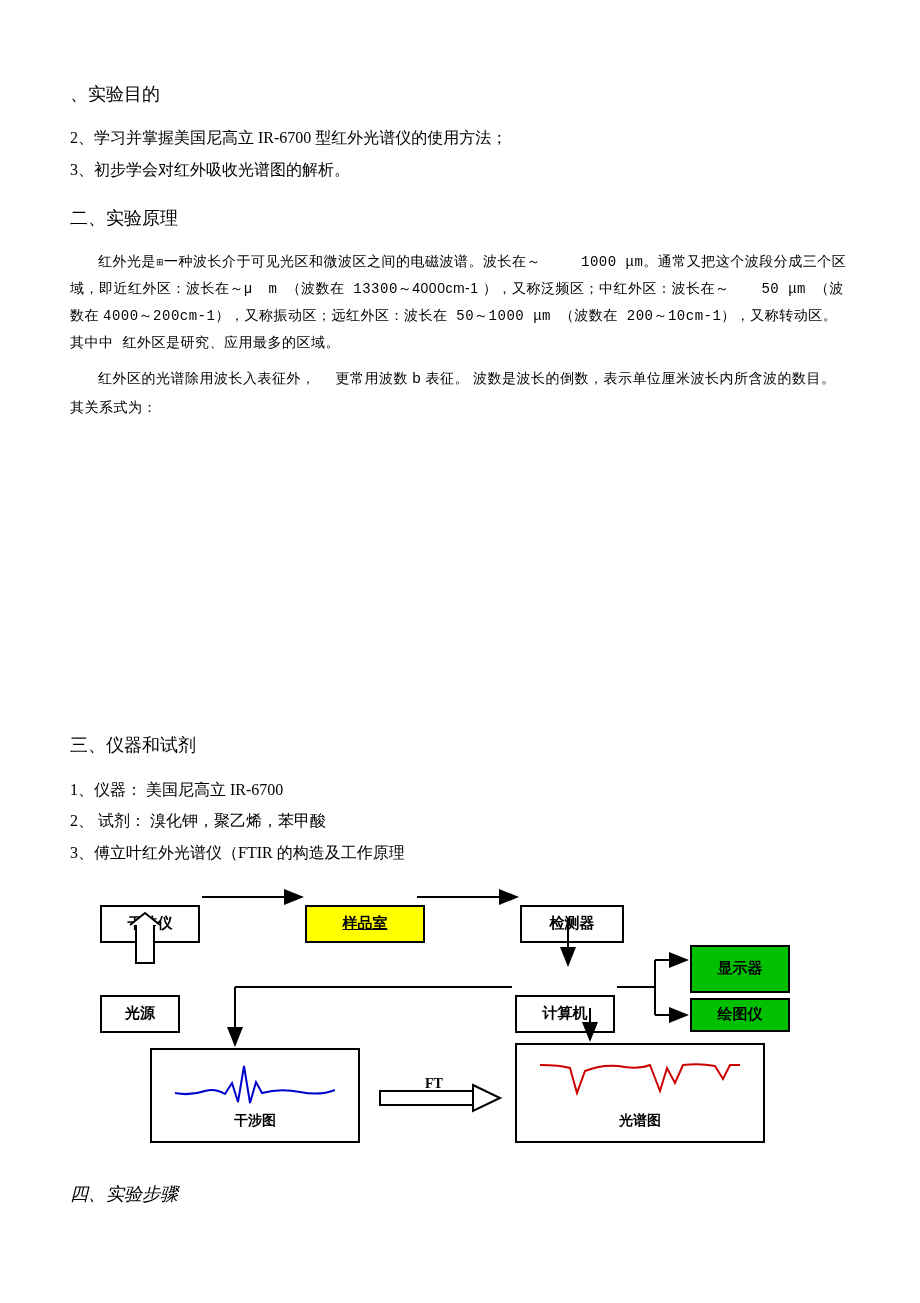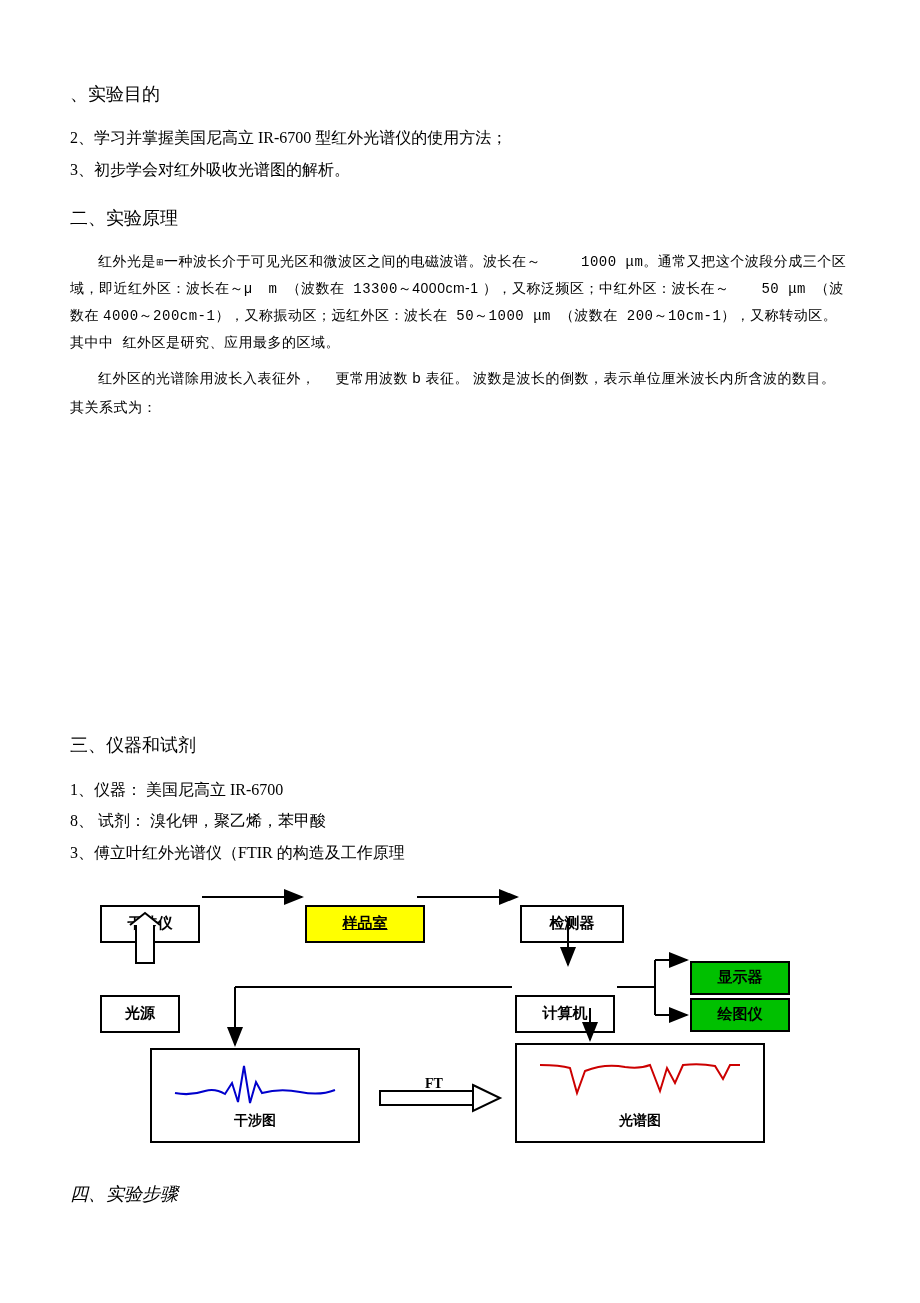--- a/index.html
+++ b/index.html
@@ -102,35 +102,35 @@
 
   <div class="para">
     <span>红外区的光谱除用波长入表征外，</span>&nbsp;&nbsp;&nbsp;&nbsp;&nbsp;<span>更常用波数</span> <span class="mono" style="font-size:15px;">b</span> <span>表征。 波数是波长的倒数，表示单位厘米波长内所含波的数目。</span><br>
     <span style="display:inline-block; text-indent:0;">其关系式为：</span>
   </div>
 
   <div class="gap"></div>
 
   <div class="section-head">三、仪器和试剂</div>
   <div class="list-line">1、仪器： 美国尼高立 IR-6700</div>
-  <div class="list-line">8、 试剂： 溴化钾，聚乙烯，苯甲酸</div>
+  <div class="list-line">2、 试剂： 溴化钾，聚乙烯，苯甲酸</div>
   <div class="list-line">3、傅立叶红外光谱仪（FTIR 的构造及工作原理</div>
 
   <div class="diagram-wrap">
     <div class="diagram">
 
       <div class="dbox" style="left:20px; top:5px; width:100px; height:38px;">干涉仪</div>
       <div class="dbox yellow" style="left:225px; top:5px; width:120px; height:38px;text-decoration:underline;">样品室</div>
       <div class="dbox" style="left:440px; top:5px; width:104px; height:38px;">检测器</div>
 
       <div class="dbox" style="left:20px; top:95px; width:80px; height:38px;">光源</div>
 
       <div class="dbox" style="left:435px; top:95px; width:100px; height:38px;">计算机</div>
 
-      <div class="greenbox" style="left:610px; top:88px; width:100px; height:34px;">显示器</div>
+      <div class="greenbox" style="left:610px; top:72px; width:100px; height:48px;">显示器</div>
       <div class="greenbox" style="left:610px; top:125px; width:100px; height:34px;">绘图仪</div>
 
       <div class="plotbox" style="left:70px; top:175px; width:210px; height:95px;">
         <svg width="170" height="50" viewBox="0 0 170 50">
           <path d="M5,35 Q20,38 35,33 Q45,30 55,36 L62,25 L68,44 L74,8 L80,45 L86,24 L92,35 Q110,30 130,34 Q150,38 165,32" stroke="#0000cc" stroke-width="2" fill="none"></path>
         </svg>
         <div>干涉图</div>
       </div>
 
       <div class="plotbox" style="left:435px; top:170px; width:250px; height:100px;">

